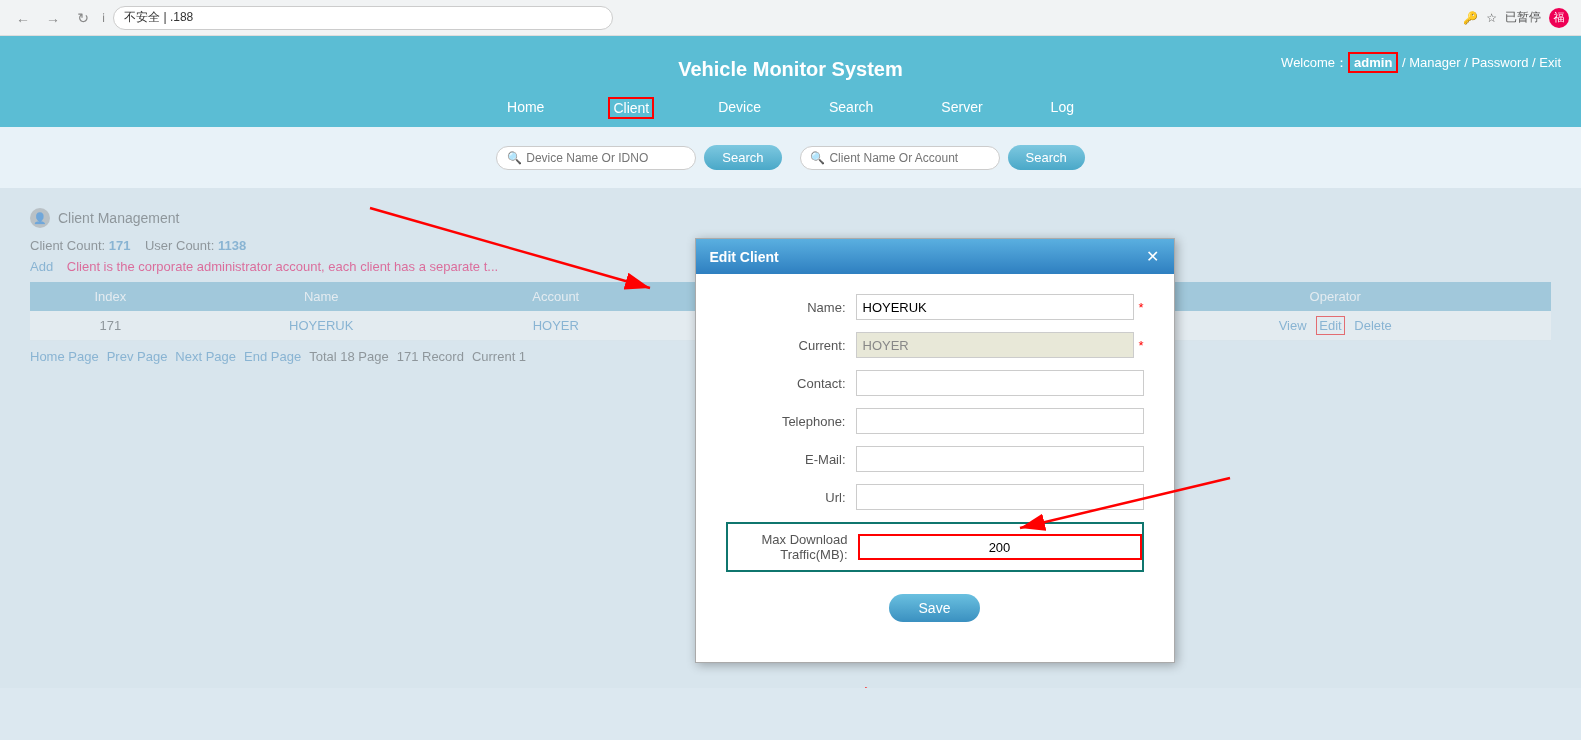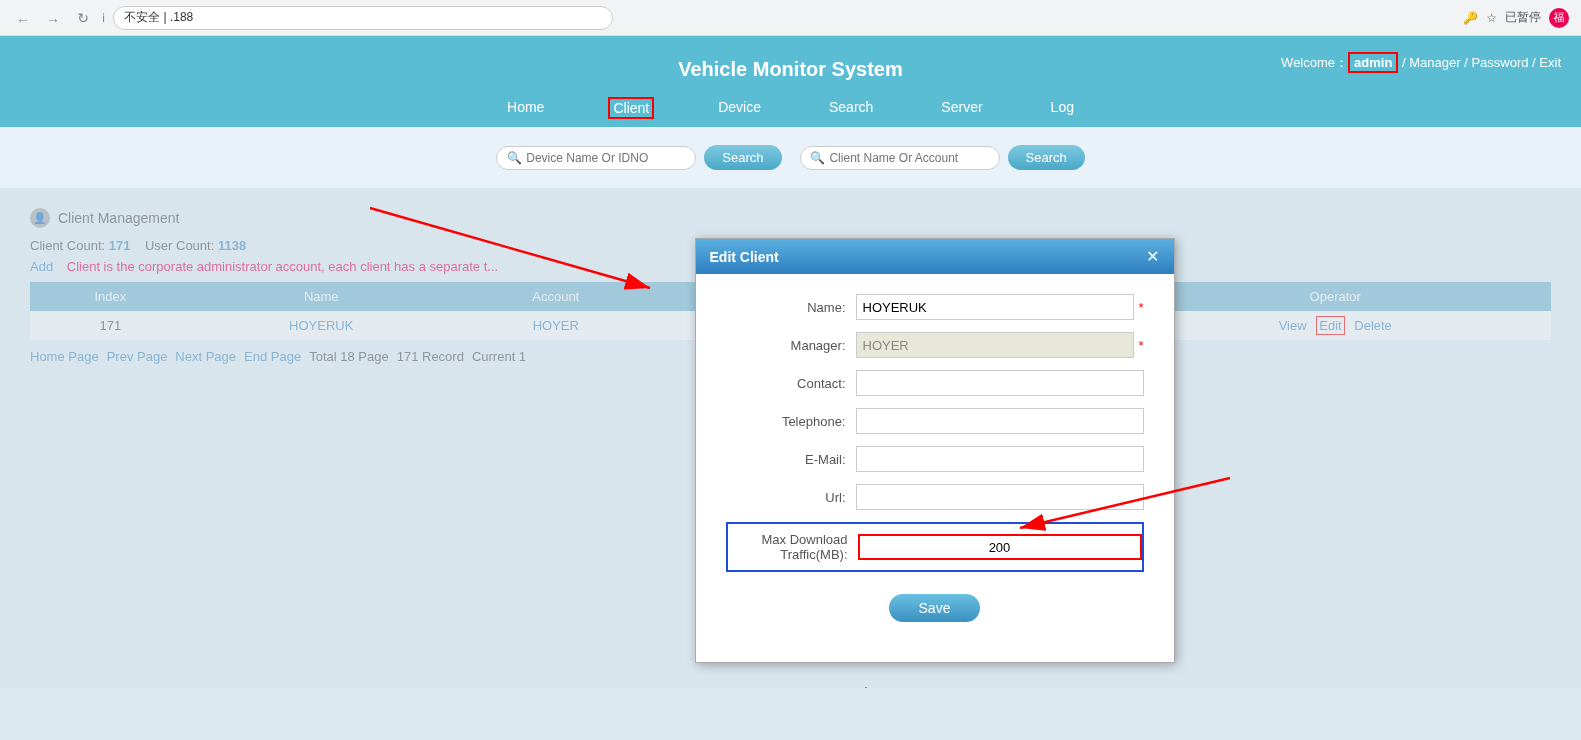--- a/index.html
+++ b/index.html
@@ -426,21 +426,21 @@
     </div>
     <div class="modal-body">
 
       <div class="form-row">
         <label class="form-label">Name:</label>
         <input class="form-input" value="HOYERUK" style="">
         <span class="required-star">*</span>
       </div>
 
       <div class="form-row">
-        <label class="form-label">Manager:</label>
+        <label class="form-label">Current:</label>
         <input class="form-input readonly" value="HOYER" readonly="" style="">
         <span class="required-star">*</span>
       </div>
 
       <div class="form-row">
         <label class="form-label">Contact:</label>
         <input class="form-input" value="" style="">
       </div>
 
       <div class="form-row">
@@ -451,21 +451,21 @@
       <div class="form-row">
         <label class="form-label">E-Mail:</label>
         <input class="form-input" value="" style="">
       </div>
 
       <div class="form-row">
         <label class="form-label">Url:</label>
         <input class="form-input" value="" style="">
       </div>
 
-      <div style="border:2px solid #1d4ed8; padding: 8px 0 4px 0; margin-bottom:12px;">
+      <div style="border:2px solid #0f766e; padding: 8px 0 4px 0; margin-bottom:12px;">
         <div class="form-row" style="margin-bottom:4px;">
           <label class="form-label">
             <span>Max Download Traffic(MB):</span>
           </label>
           <input class="form-input highlighted" style="border: 2px solid red;" value="200">
         </div>
       </div>
 
       <div class="modal-footer">
         <button class="save-btn">Save</button>

